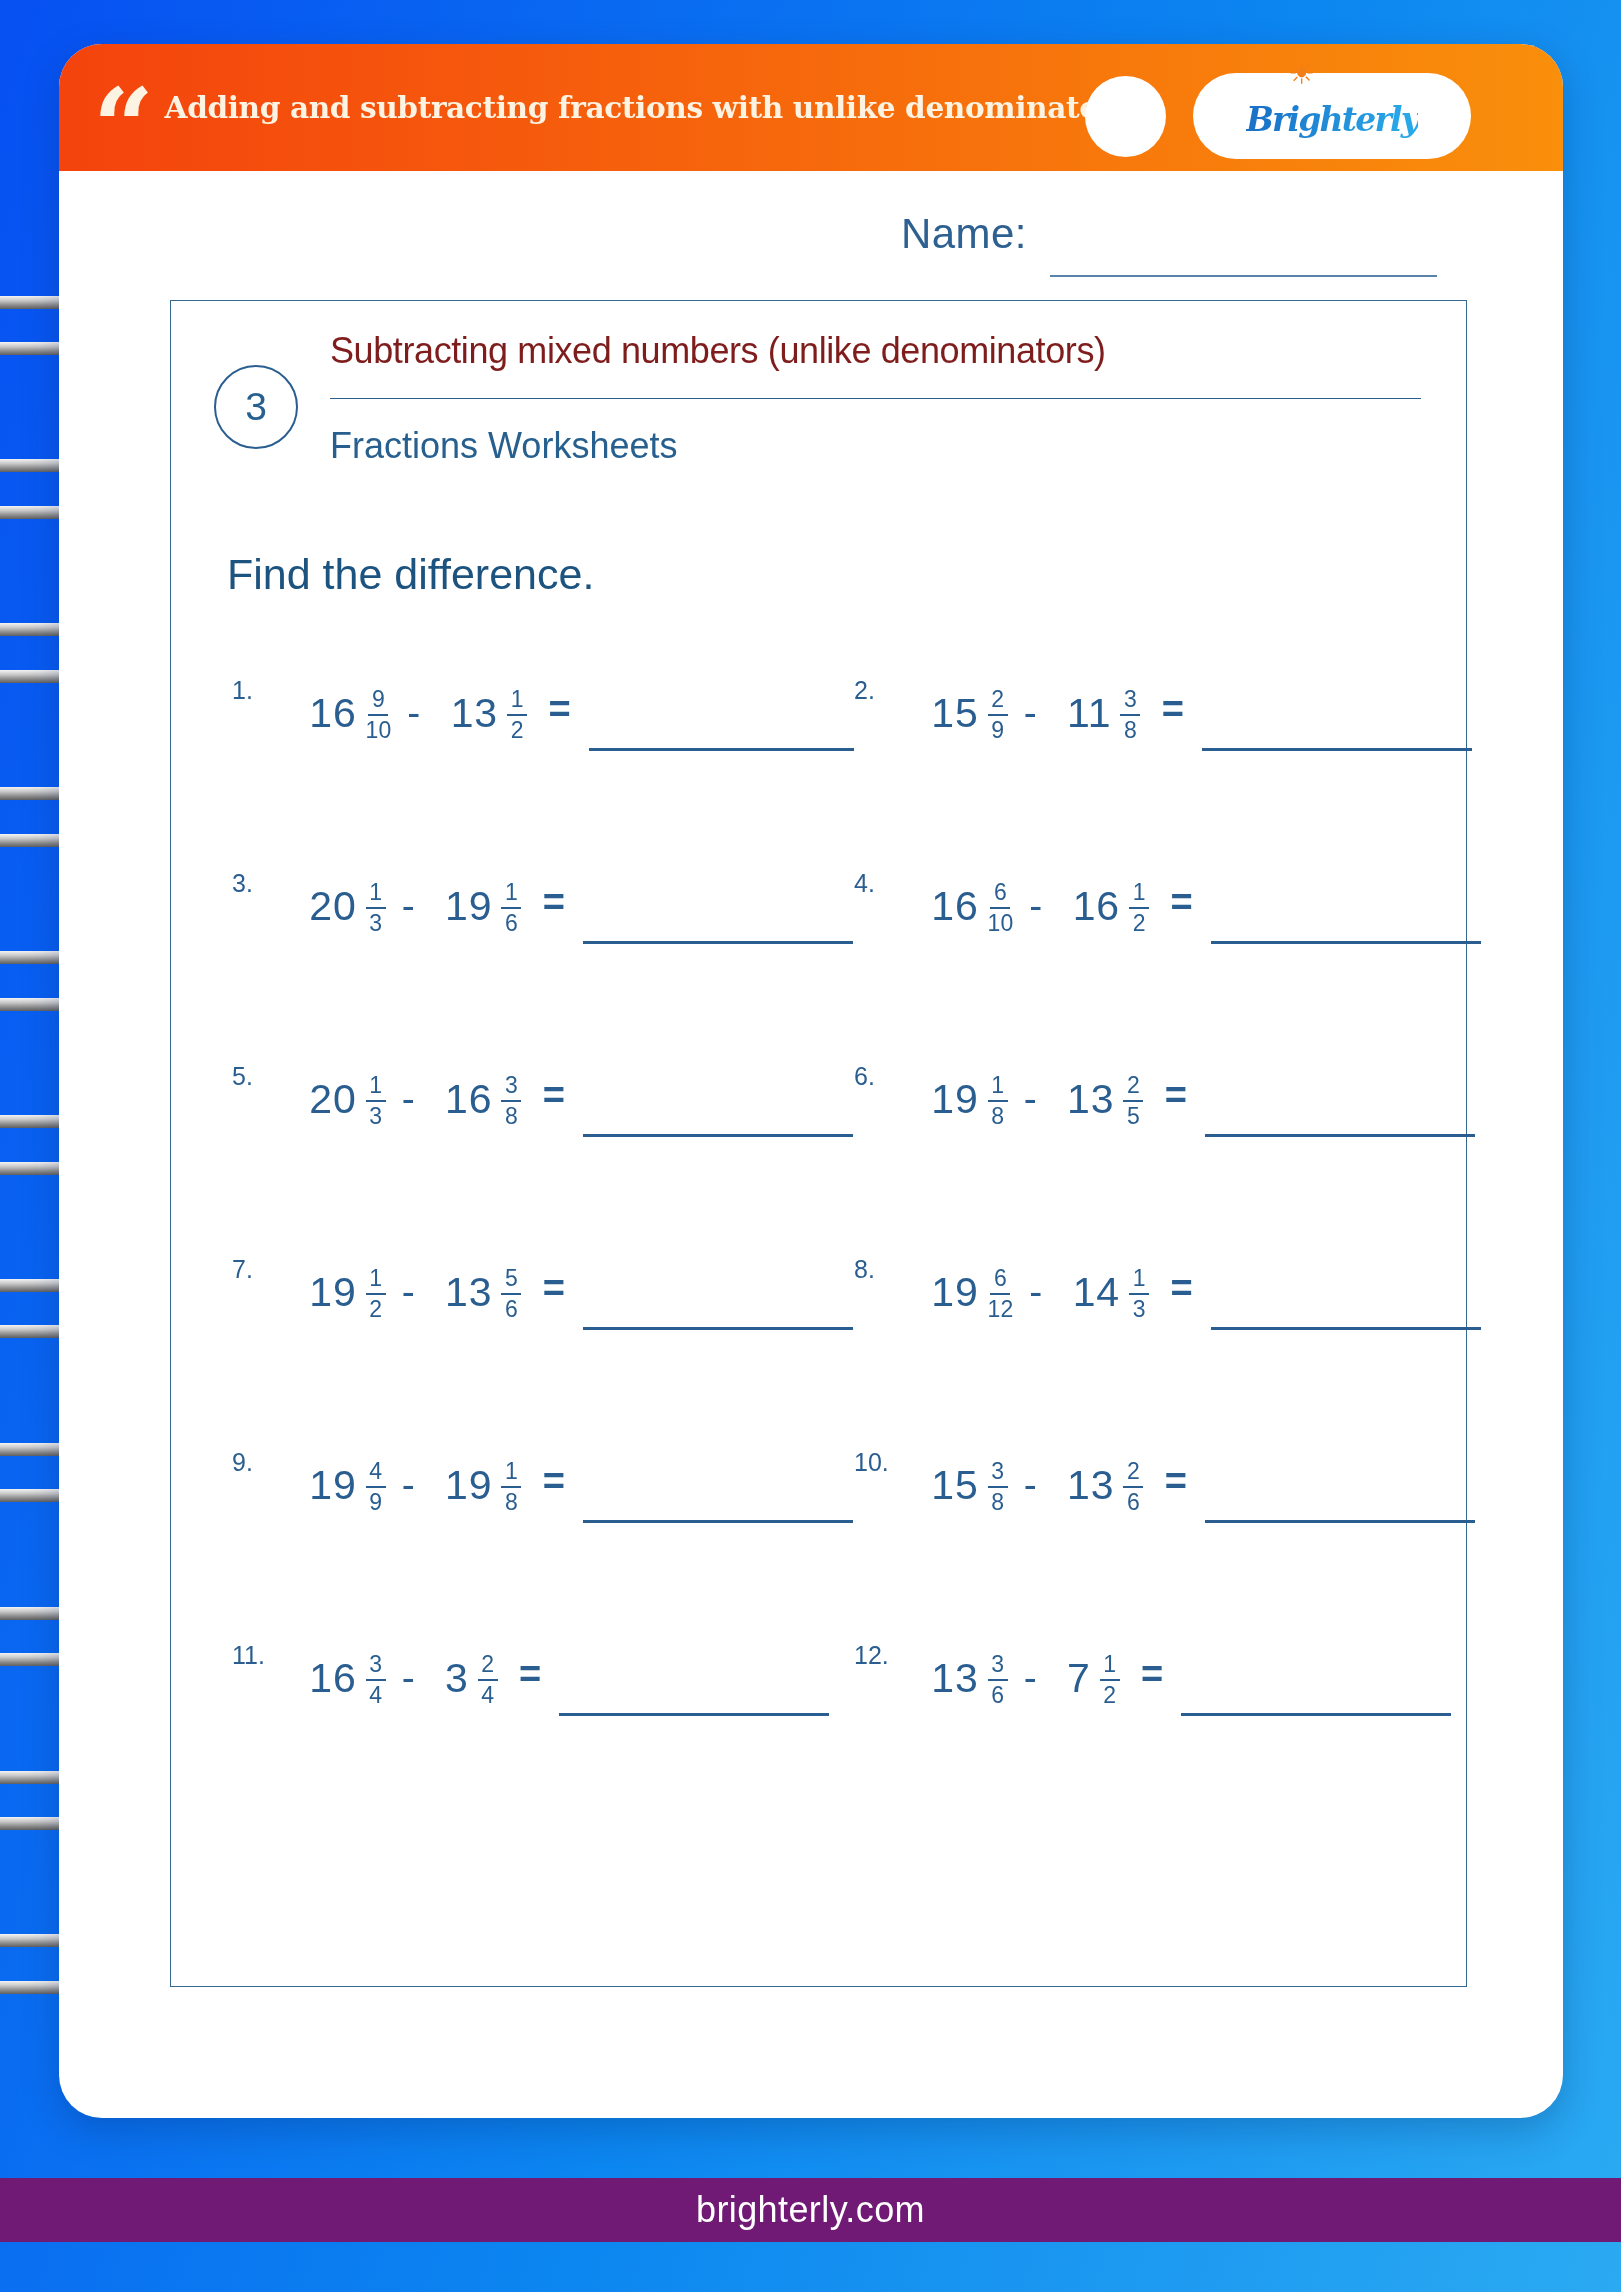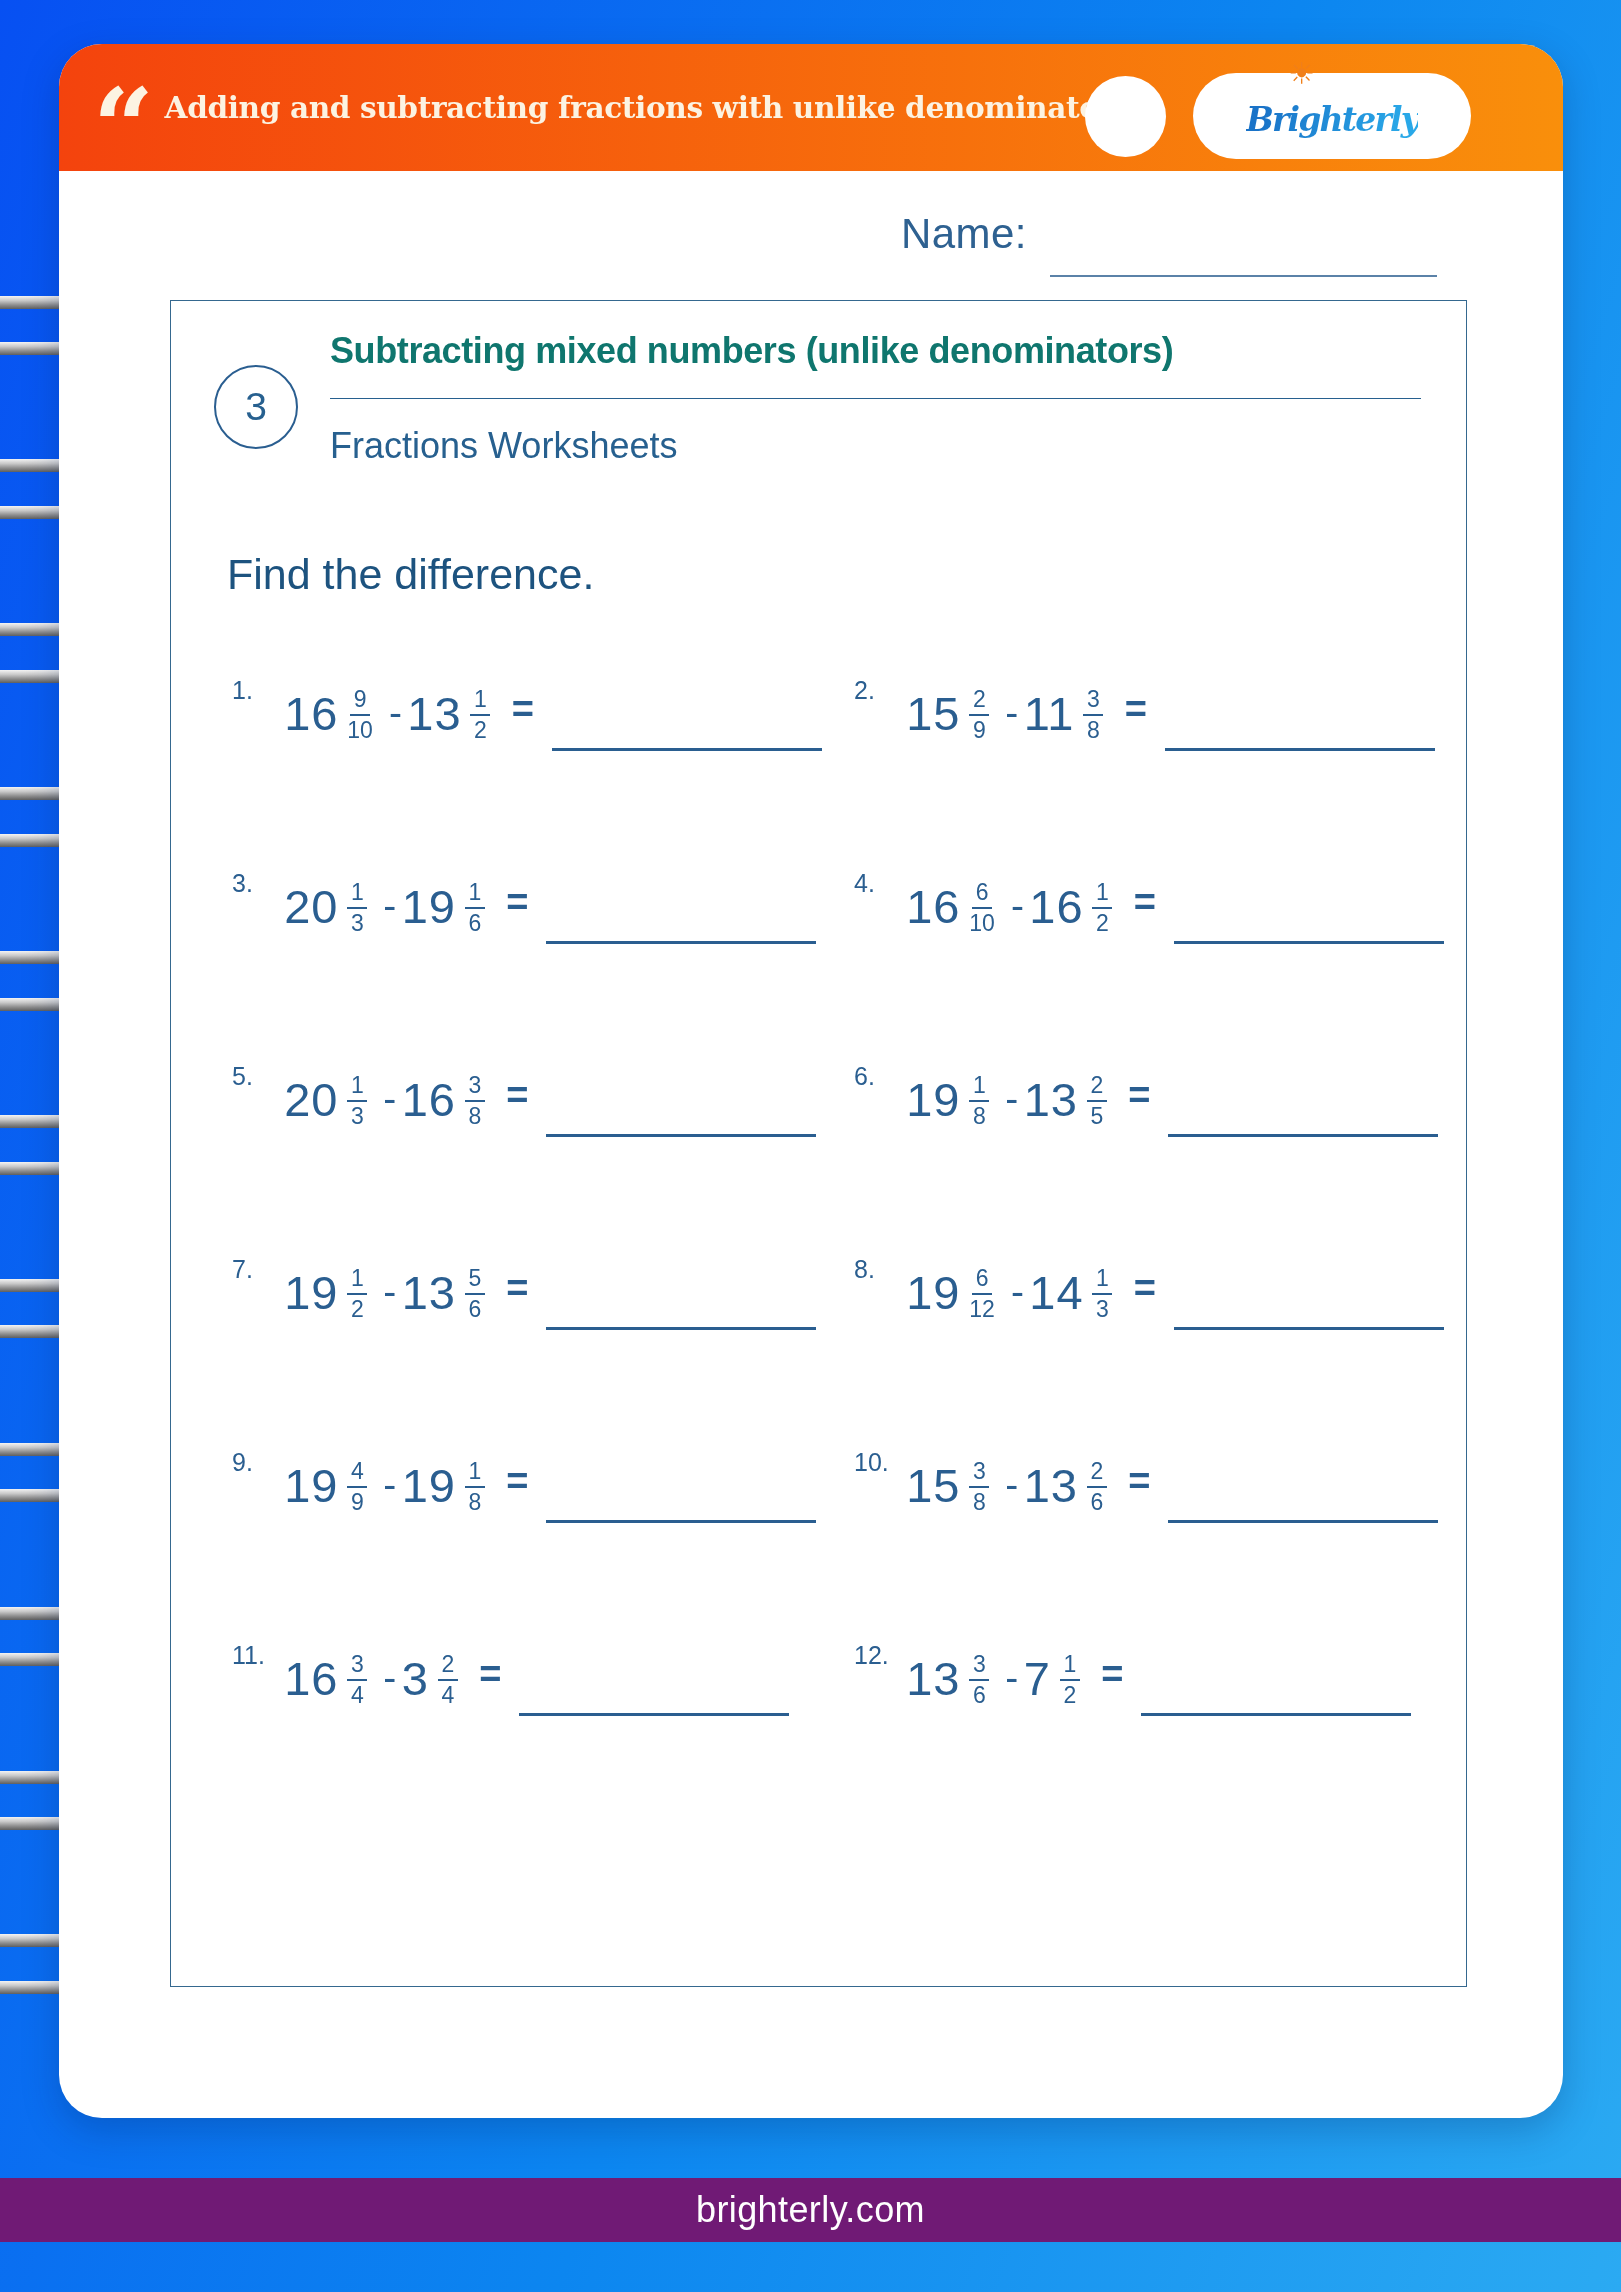--- a/index.html
+++ b/index.html
@@ -72,21 +72,21 @@
     border:1.8px solid #35688F;
   }
   .circle-num {
     position:absolute; left:43px; top:64px; width:84px; height:84px;
     border:2.7px solid #2A5E90; border-radius:50%;
     display:flex; align-items:center; justify-content:center;
     font-size:39px; color:#27608F;
   }
   .wtitle {
     position:absolute; left:159px; top:29px;
-    font-size:36px; font-weight:bold; color:#0f766e; letter-spacing:-0.4px;
+    font-size:36px; font-weight:normal; color:#7f1d1d; letter-spacing:-0.4px;
     white-space:nowrap;
   }
   .wtitle-rule {
     position:absolute; left:159px; top:97px; width:1091px;
     border-bottom:1.8px solid #27608F;
   }
   .wsubtitle {
     position:absolute; left:159px; top:124px;
     font-size:36px; color:#27608F;
   }
@@ -98,21 +98,21 @@
   
   .problems {
     position:absolute; left:61px; top:362px; right:18px;
     display:grid; grid-template-columns:622px 1fr; row-gap:93px;
   }
   .problem { display:flex; align-items:center; height:100px; color:#2A5E90; }
   .pnum {
     font-size:25px; position:relative; top:-23px;
     min-width:45px; margin-right:7.2px;
   }
-  .whole { font-size:47px; letter-spacing:0.9px; }
+  .whole { font-size:41px; letter-spacing:0.9px;margin-left:25px; }
   .frac {
     display:inline-flex; flex-direction:column; align-items:center;
     font-size:23px; line-height:1.15; margin:0 10.7px 0 9px;
     position:relative; top:1.8px;
   }
   .frac .num { border-bottom:2.7px solid #2A5E90; padding:0 3.6px 0.9px 3.6px; }
   .frac .den { padding-top:0.9px; }
   .op { font-size:39px; margin:0 5.4px; }
   .eq { font-size:38px; font-weight:bold; margin-left:10.7px; position:relative; top:-3.6px; }
   .ansline {

